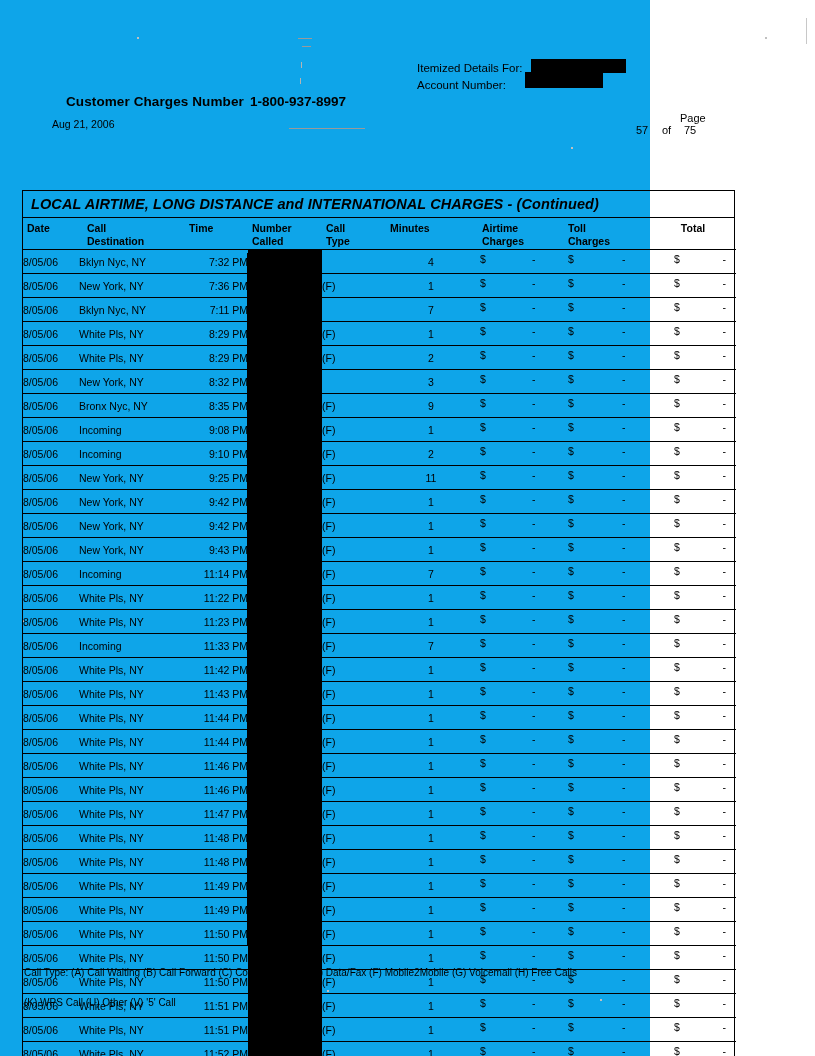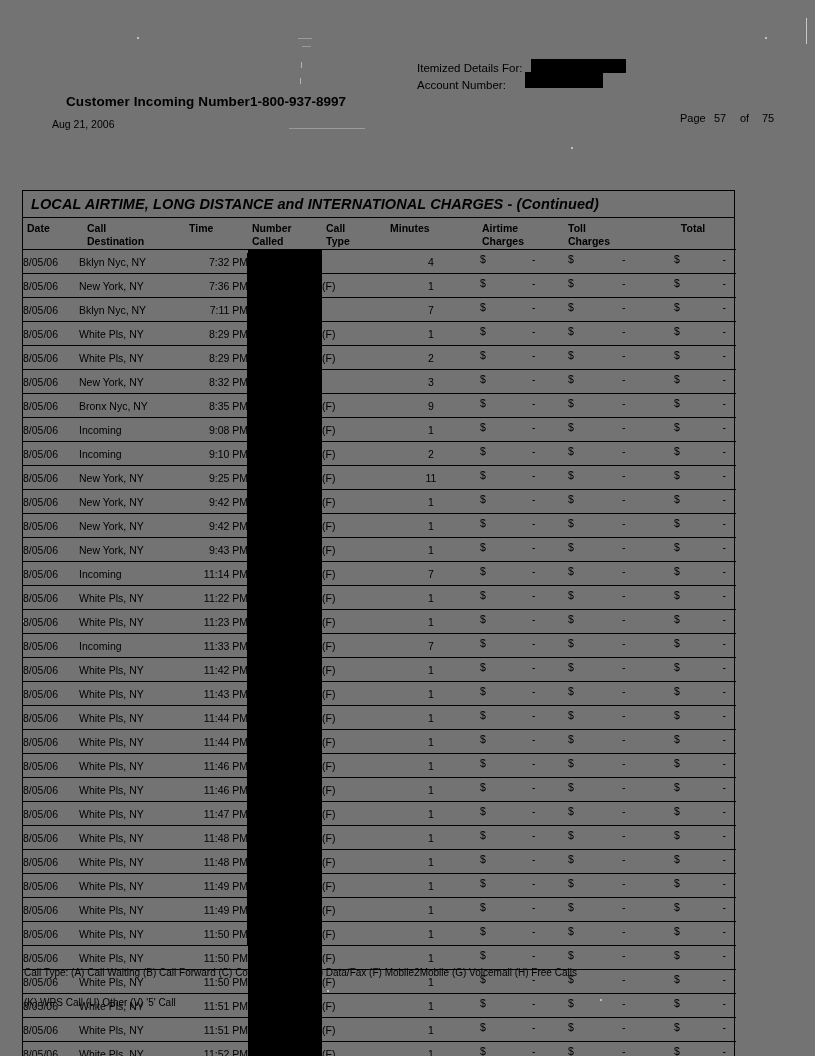--- a/index.html
+++ b/index.html
@@ -10,23 +10,23 @@
   body {
     width: 815px;
     height: 1056px;
     font-family: "Liberation Sans", sans-serif;
     color: #000000;
     position: relative;
     overflow: hidden;
   }
   .page {
     position: relative;
-    width: 815px;
+    width: 650px;
     height: 1056px;
-    background: #737373;
+    background: #0ea5e9;
   }
 
   
   .hdr-itemized {
     position: absolute;
     left: 417px;
     top: 60px;
     font-size: 11.5px;
     line-height: 17px;
   }
@@ -212,21 +212,21 @@
   <div class="artifact art-k"></div>
   <div class="artifact art-l"></div>
 
   <div class="hdr-itemized">
     <div>Itemized Details For:</div>
     <div>Account Number:</div>
   </div>
   <div class="redact-1"></div>
   <div class="redact-2"></div>
 
-  <div class="cs-label">Customer Incoming Number</div>
+  <div class="cs-label">Customer Charges Number</div>
   <div class="cs-number">1-800-937-8997</div>
   <div class="stmt-date">Aug 21, 2006</div>
 
   <div class="page-info">
     <span class="pg-label">Page</span><span class="pg-num">57</span><span class="pg-of">of</span><span class="pg-total">75</span>
   </div>
 
   <div class="table-wrap">
     <div class="title-bar">LOCAL AIRTIME, LONG DISTANCE and INTERNATIONAL CHARGES  - (Continued)</div>
     <table class="calls">

